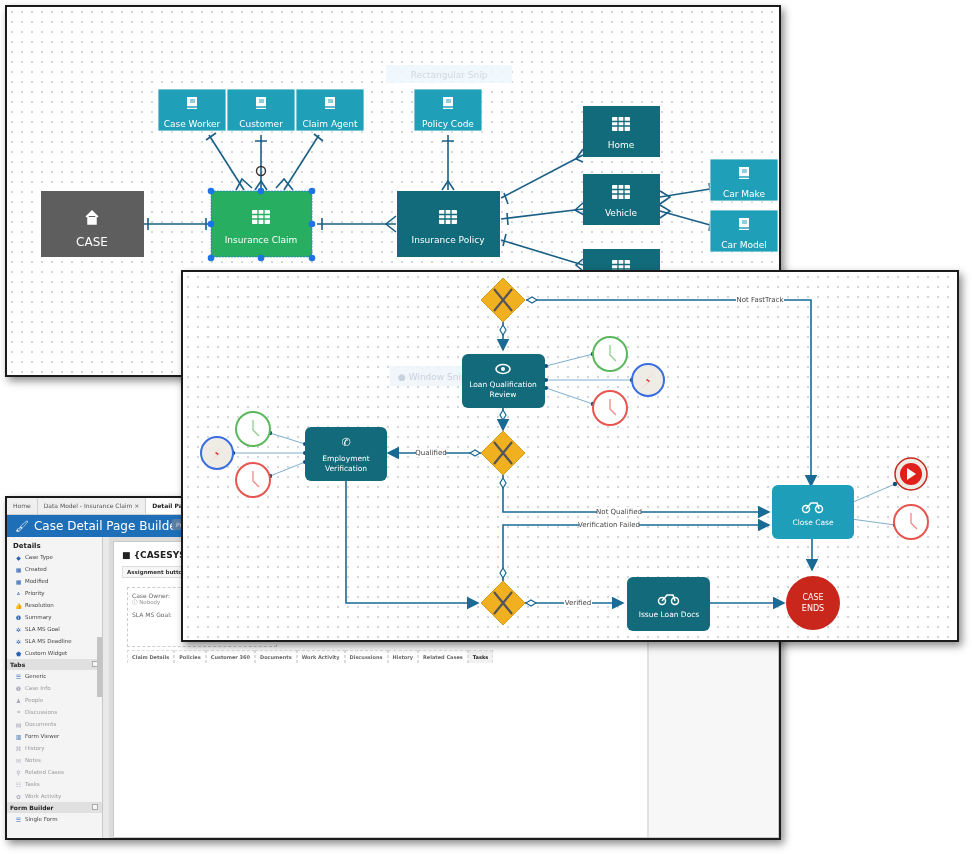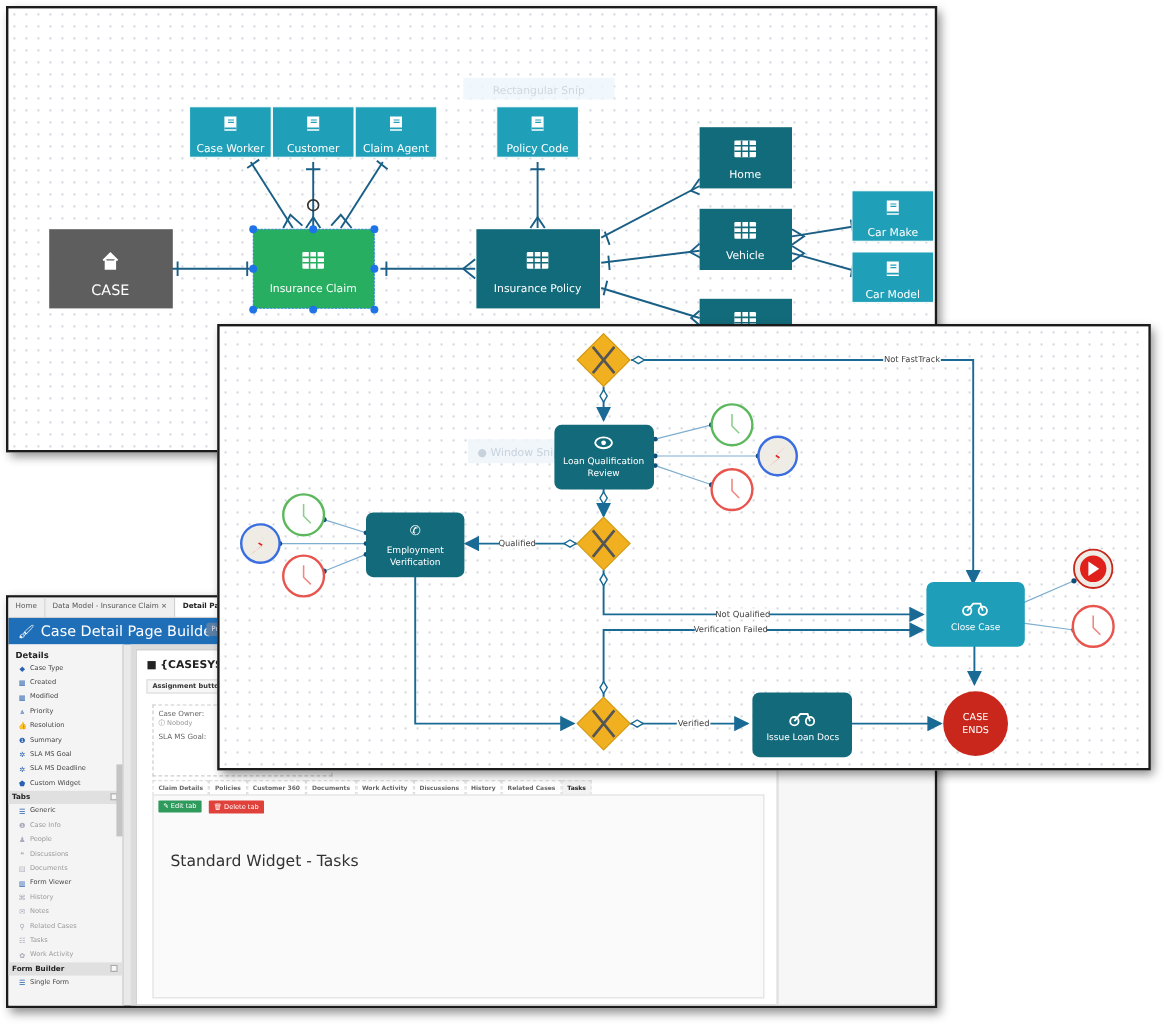--- a/index.html
+++ b/index.html
@@ -170,25 +170,20 @@
           <div class="pb-ctab">Claim Details</div>
           <div class="pb-ctab">Policies</div>
           <div class="pb-ctab">Customer 360</div>
           <div class="pb-ctab">Documents</div>
           <div class="pb-ctab">Work Activity</div>
           <div class="pb-ctab">Discussions</div>
           <div class="pb-ctab">History</div>
           <div class="pb-ctab">Related Cases</div>
           <div class="pb-ctab active">Tasks</div>
         </div>
-      <div class="pb-tabpanel">
-        <div class="pb-btn" style="left:4px;background:#2e9a5c">✎ <span>Edit tab</span></div>
-        <div class="pb-btn" style="left:46px;background:#e0413a">🗑 <span>Delete tab</span></div>
-        <div class="pb-tasks">Standard Widget - Tasks</div>
-      </div>
       <div class="pb-notes">
         <div class="pb-notes-text">Standard Widget - Notes</div>
       </div>
     </div>
   </div>
 </div>
 
 <div id="er-win" class="win dots">
   <svg width="772" height="368" id="er-svg">
     <defs>

